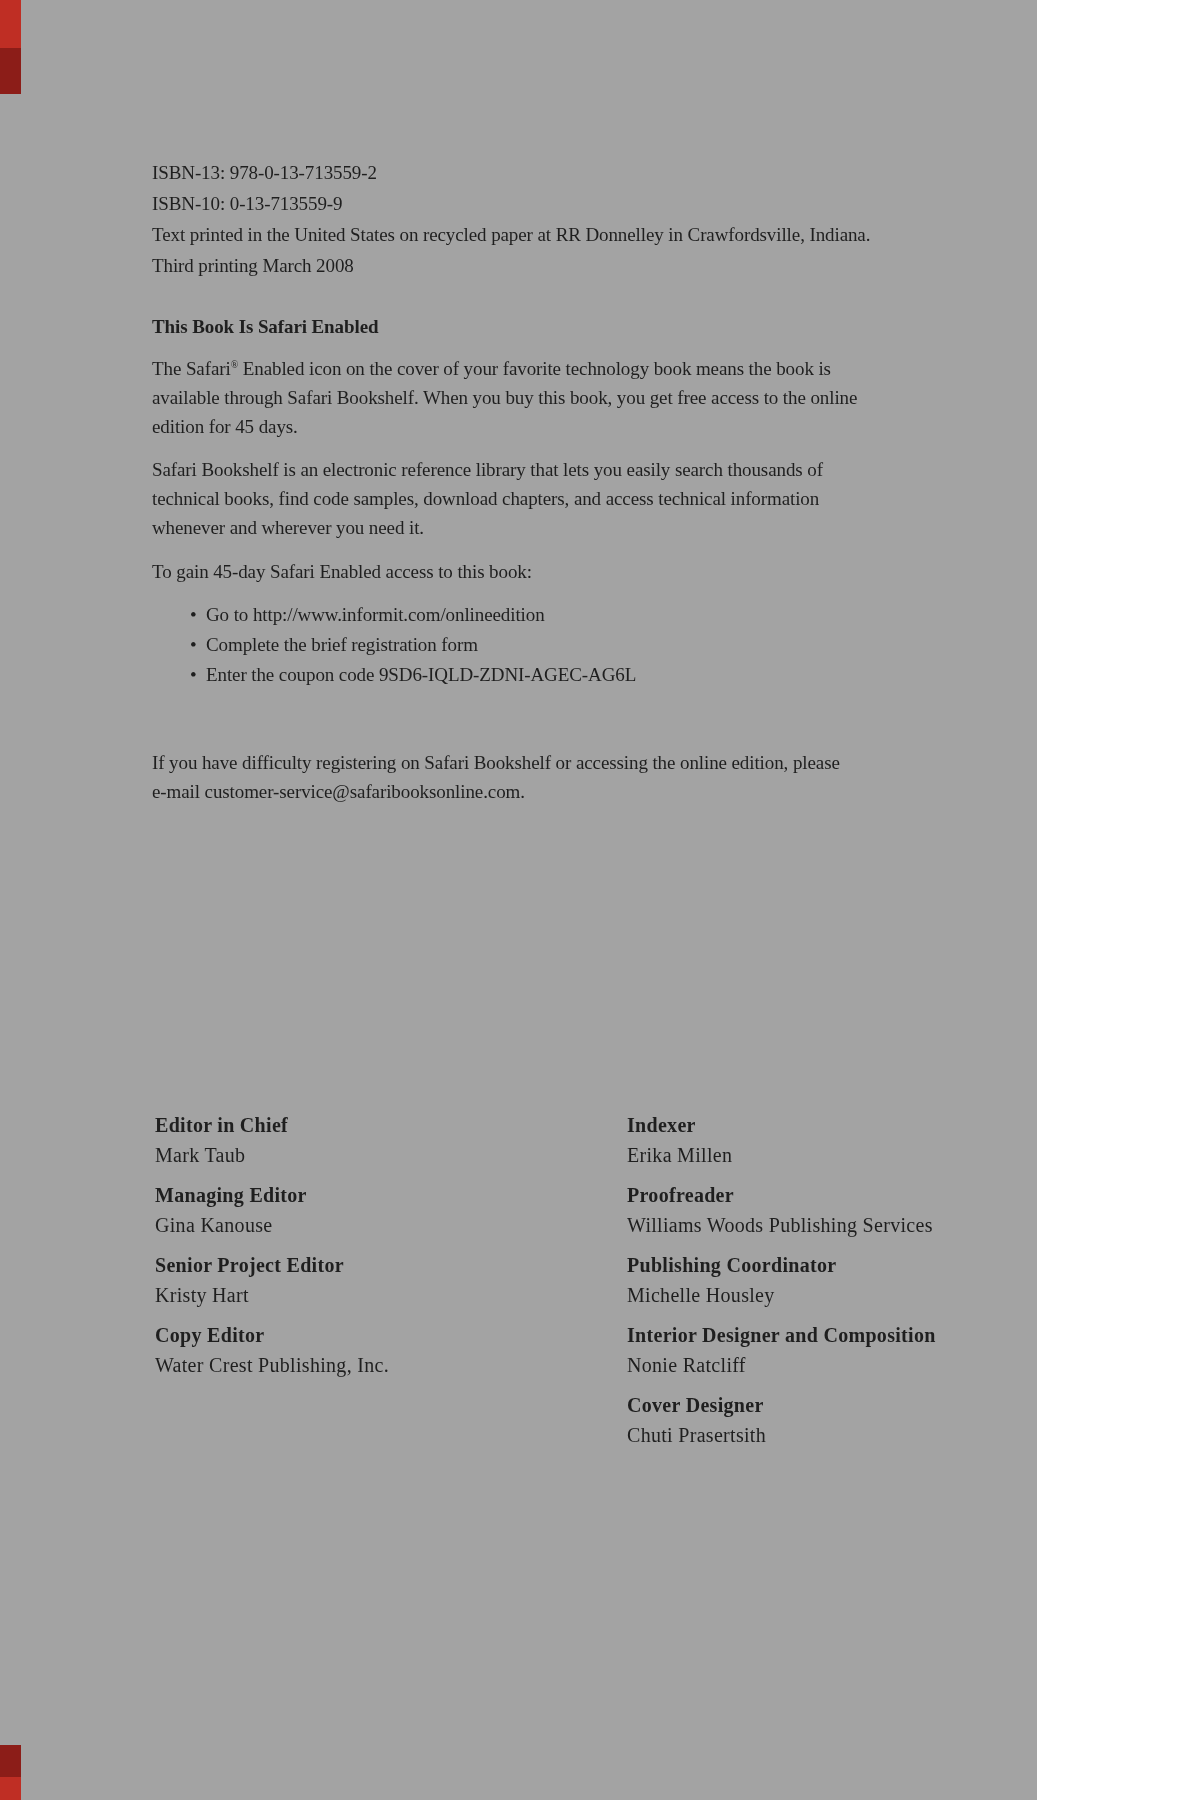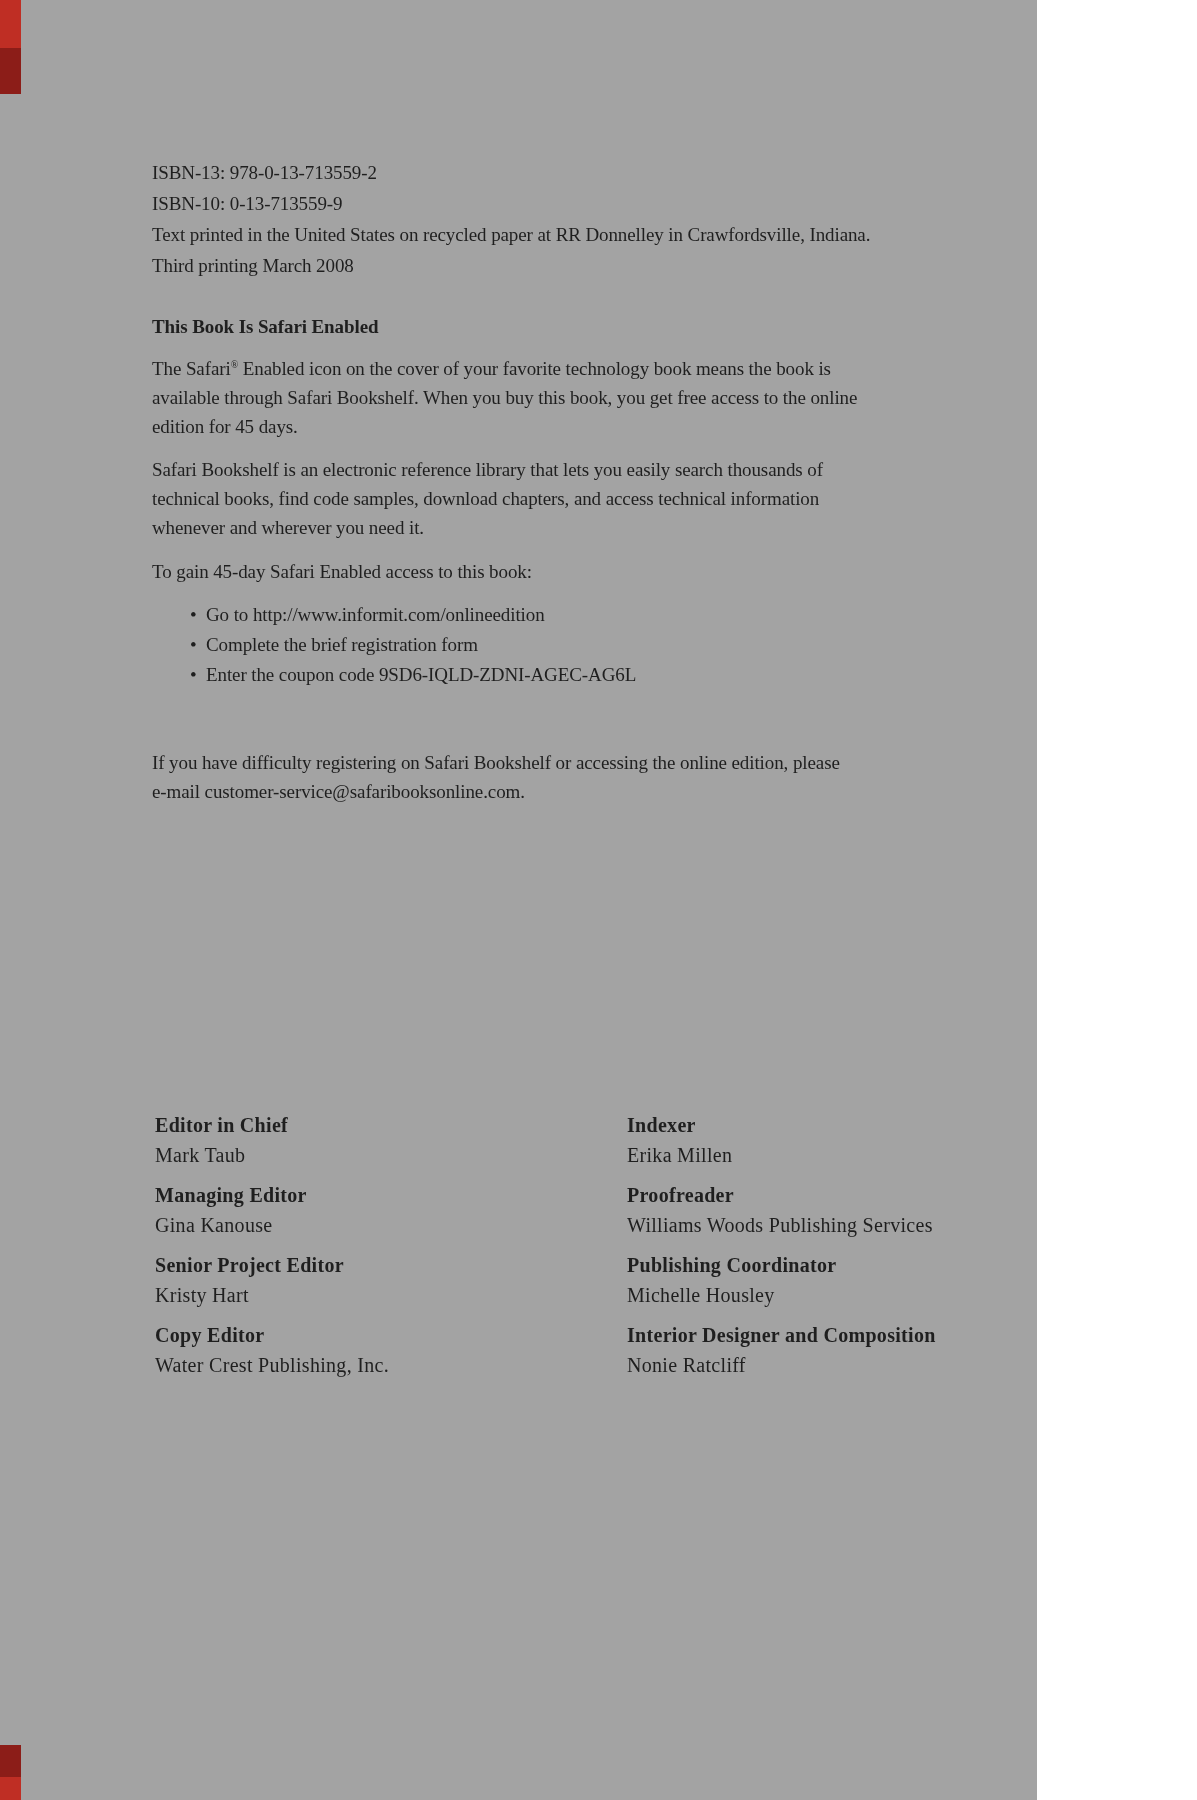--- a/index.html
+++ b/index.html
@@ -126,15 +126,19 @@
       <div class="credit-name">Williams Woods Publishing Services</div>
     </div>
     <div class="credit-group">
       <div class="credit-role">Publishing Coordinator</div>
       <div class="credit-name">Michelle Housley</div>
     </div>
     <div class="credit-group">
       <div class="credit-role">Interior Designer and Composition</div>
       <div class="credit-name">Nonie Ratcliff</div>
     </div>
+    <div class="credit-group">
+      <div class="credit-role">Cover Designer</div>
+      <div class="credit-name">Chuti Prasertsith</div>
+    </div>
   </div>
 
 </div>
 
 </body></html>

